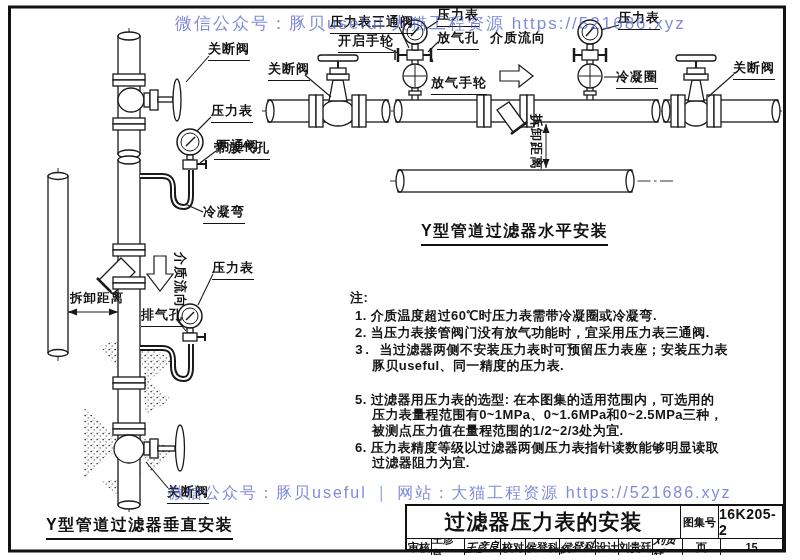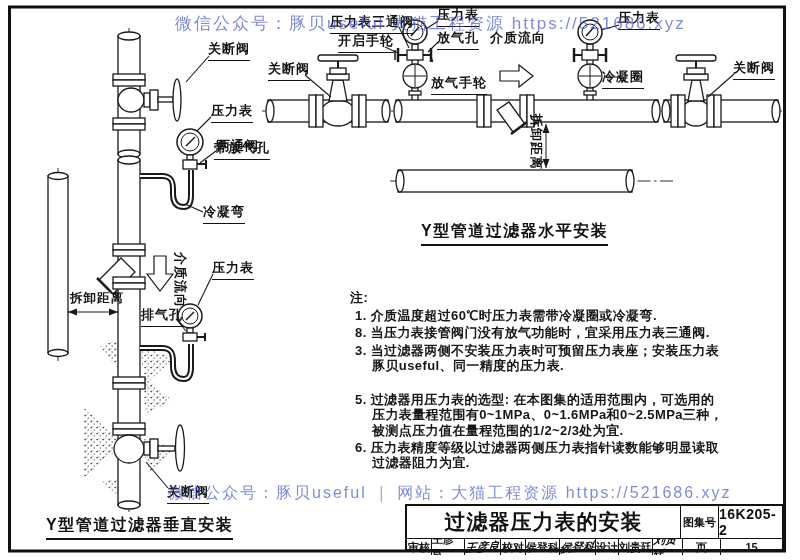--- a/index.html
+++ b/index.html
@@ -295,29 +295,29 @@
 <div class="dtitle" style="left:46px; top:515px;">Y型管道过滤器垂直安装</div>
 
 <span class="lbl ul" style="left:268px; top:62px;">关断阀</span>
 <span class="lbl ul" style="left:330px; top:15px;">压力表三通阀</span>
 <span class="lbl ul" style="left:338px; top:34px;">开启手轮</span>
 <span class="lbl ul" style="left:437px; top:8px;">压力表</span>
 <span class="lbl ul" style="left:437px; top:31px;">放气孔</span>
 <span class="lbl ul" style="left:431px; top:76px;">放气手轮</span>
 <span class="lbl" style="left:490px; top:31px;">介质流向</span>
 <span class="lbl ul" style="left:618px; top:11px;">压力表</span>
-<span class="lbl ul" style="left:602px; top:70px;">冷凝圈</span>
+<span class="lbl ul" style="left:616px; top:70px;">冷凝圈</span>
 <span class="lbl rot" style="left:543px; top:114px;">拆卸距离</span>
 <span class="lbl ul" style="left:733px; top:61px;">关断阀</span>
 <div class="dtitle" style="left:421px; top:221px;">Y型管道过滤器水平安装</div>
 
 <div class="note" style="left:350px; top:290px;">注:</div>
 <div class="note" style="left:355px; top:308px;">1. 介质温度超过60℃时压力表需带冷凝圈或冷凝弯.</div>
-<div class="note" style="left:355px; top:325px;">8. 当压力表接管阀门没有放气功能时，宜采用压力表三通阀.</div>
-<div class="note" style="left:355px; top:343px;">3. 当过滤器两侧不安装压力表时可预留压力表座；安装压力表</div>
+<div class="note" style="left:355px; top:325px;">2. 当压力表接管阀门没有放气功能时，宜采用压力表三通阀.</div>
+<div class="note" style="left:355px; top:343px;font-family:Liberation Mono, monospace;">3. 当过滤器两侧不安装压力表时可预留压力表座；安装压力表</div>
 <div class="note" style="left:372px; top:358px;">豚贝useful、同一精度的压力表.</div>
 <div class="note" style="left:355px; top:392px;">5. 过滤器用压力表的选型: 在本图集的适用范围内，可选用的</div>
 <div class="note" style="left:372px; top:407px;">压力表量程范围有0~1MPa、0~1.6MPa和0~2.5MPa三种，</div>
 <div class="note" style="left:372px; top:423px;">被测点压力值在量程范围的1/2~2/3处为宜.</div>
 <div class="note" style="left:355px; top:440px;">6. 压力表精度等级以过滤器两侧压力表指针读数能够明显读取</div>
 <div class="note" style="left:372px; top:455px;">过滤器阻力为宜.</div>
 
 <div class="tb">
   <div class="r1">
     <div class="c first title-cell">过滤器压力表的安装</div>

